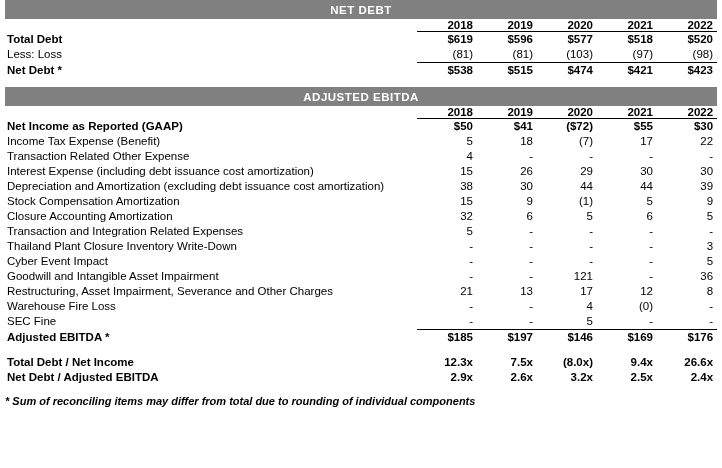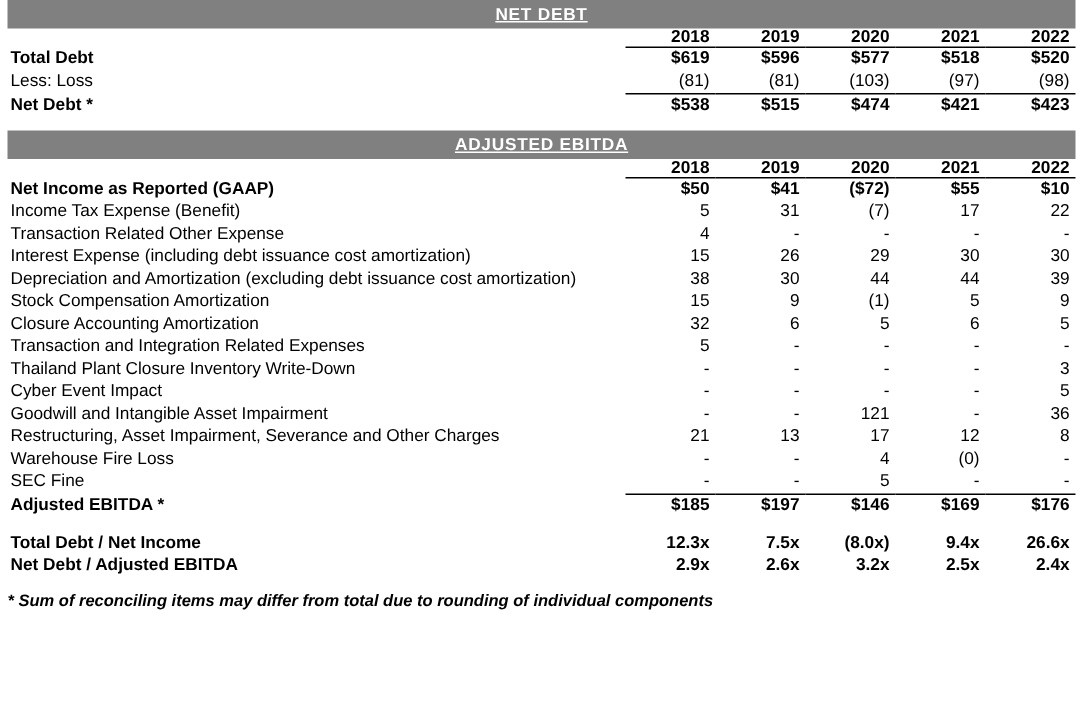--- a/index.html
+++ b/index.html
@@ -32,21 +32,20 @@
   col.num { width: 60px; }
   .section-band td {
     background: #808080;
     color: #ffffff;
     text-align: center;
     font-weight: bold;
     font-size: 11.5px;
     letter-spacing: 0.5px;
     padding: 2px 0 2px 0;
     height: 15px;
-    text-decoration: underline;
   }
   .hdr td {
     text-align: right;
     font-weight: bold;
     font-size: 11.5px;
     padding: 1px 4px 1px 0;
     border-bottom: 1px solid #000000;
   }
   .hdr td.label { border-bottom: none; }
   td.label {
@@ -152,26 +151,26 @@
         <td class="num">2021</td>
         <td class="num">2022</td>
       </tr>
 
       <tr class="row bold">
         <td class="label">Net Income as Reported (GAAP)</td>
         <td class="num">$50</td>
         <td class="num">$41</td>
         <td class="num">($72)</td>
         <td class="num">$55</td>
-        <td class="num">$10</td>
+        <td class="num">$30</td>
       </tr>
       <tr class="row">
         <td class="label">Income Tax Expense (Benefit)</td>
         <td class="num">5</td>
-        <td class="num">31</td>
+        <td class="num">18</td>
         <td class="num">(7)</td>
         <td class="num">17</td>
         <td class="num">22</td>
       </tr>
       <tr class="row">
         <td class="label">Transaction Related Other Expense</td>
         <td class="num">4</td>
         <td class="num">-</td>
         <td class="num">-</td>
         <td class="num">-</td>

